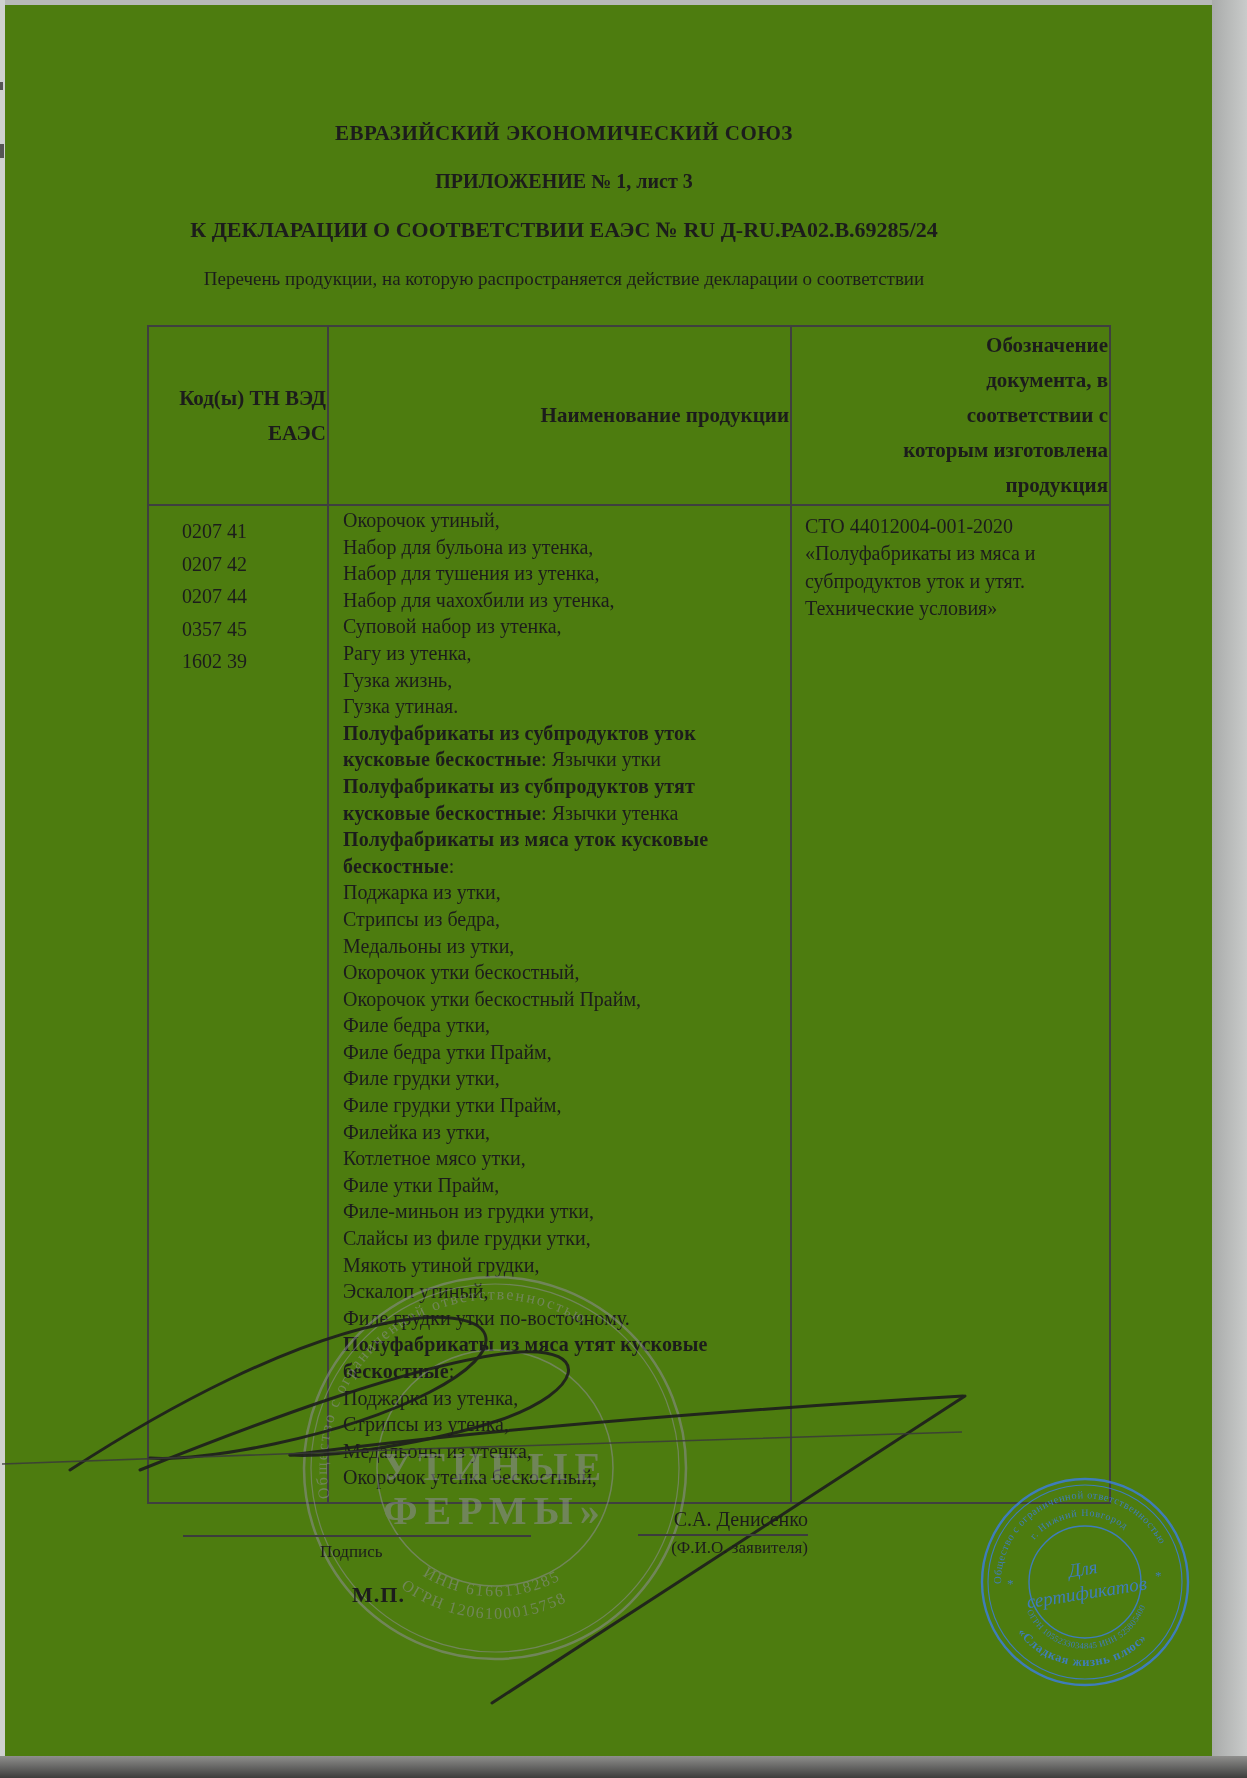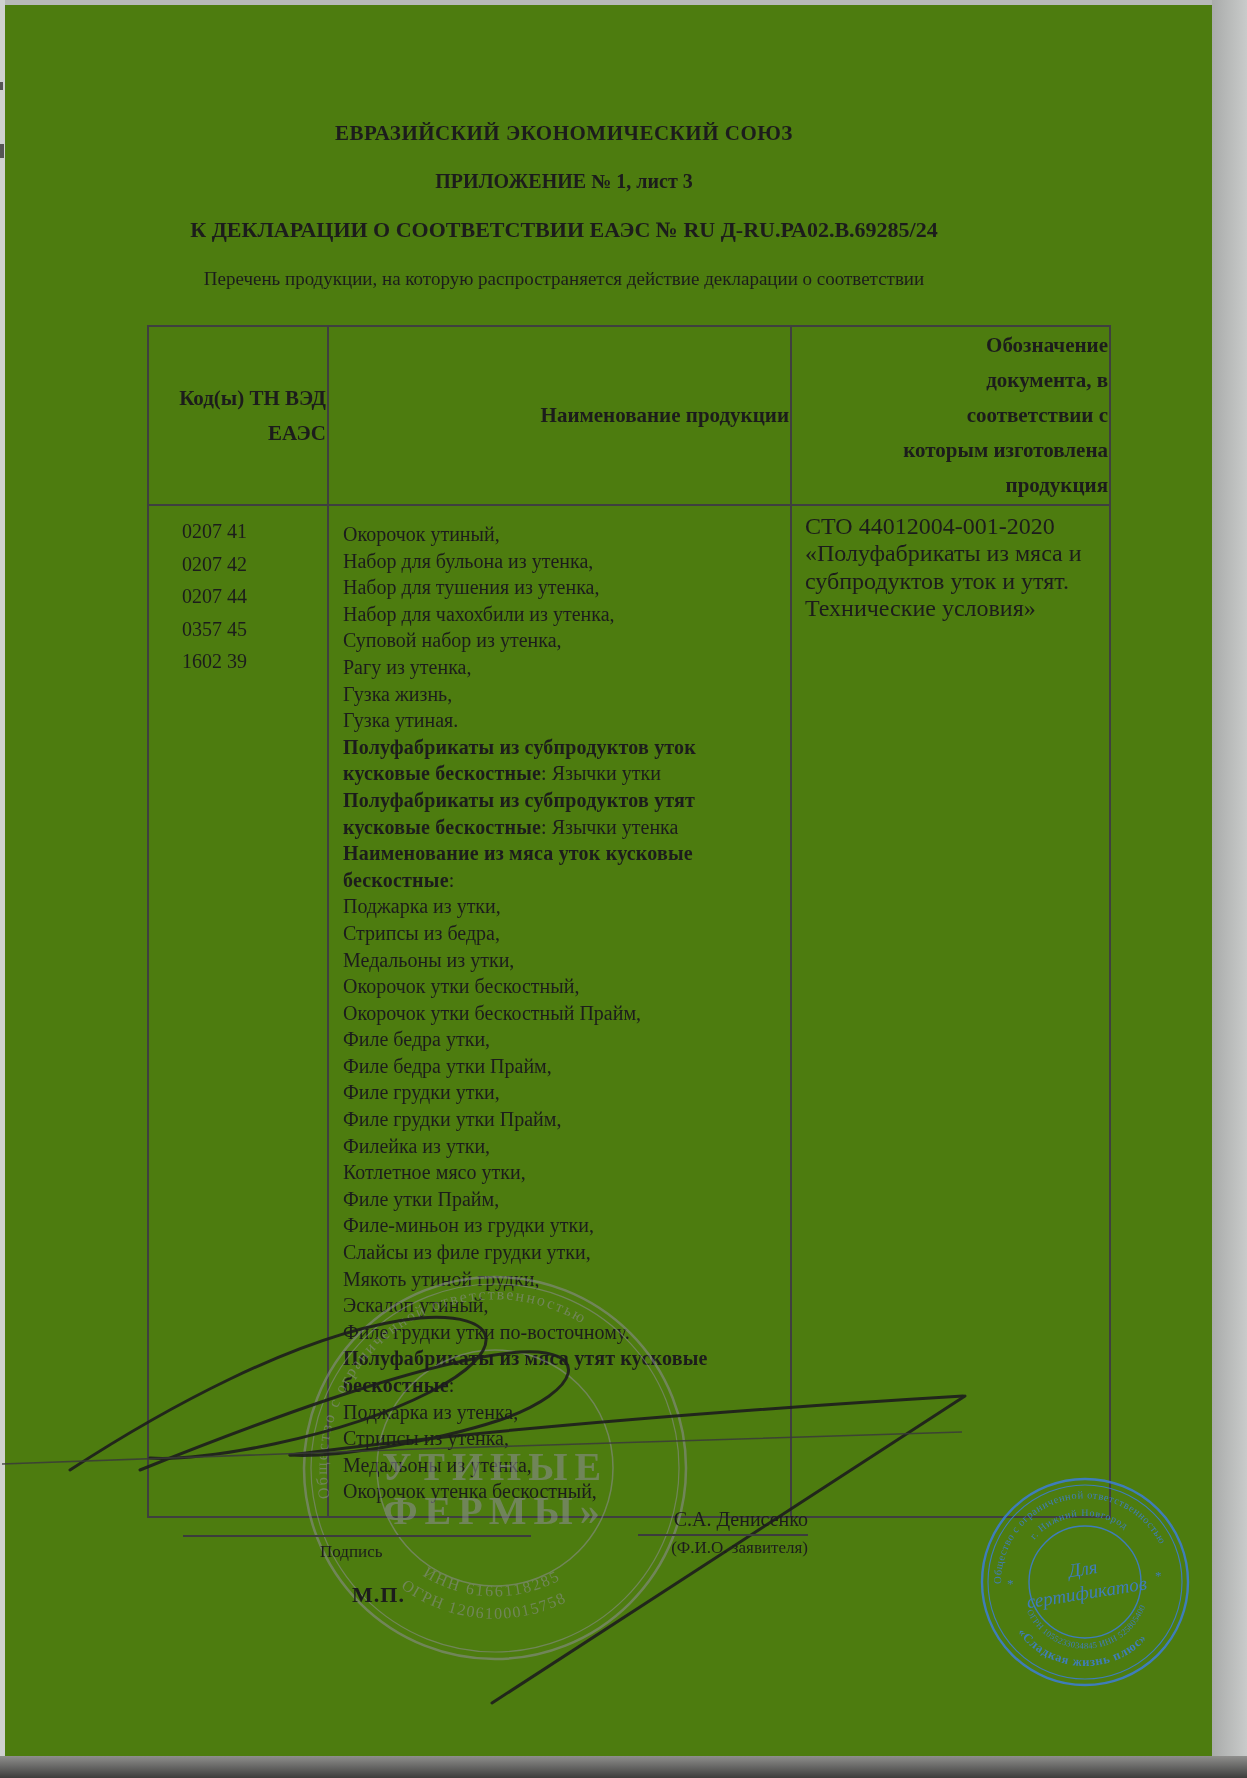--- a/index.html
+++ b/index.html
@@ -23,24 +23,24 @@
   #tbl{position:absolute;left:147px;top:325px;width:956px;border-collapse:collapse;table-layout:fixed;}
   #tbl td{border:2px solid #3f3f3f;}
   .hdr td{height:172px;vertical-align:middle;text-align:right;font-weight:bold;font-size:21px;
           line-height:35px;white-space:pre-line;}
   .bodyrow td{vertical-align:top;}
   .col-codes{width:176px;}
   .col-name{width:459px;}
   .col-doc{width:315px;}
   .code-list{padding:8px 0 0 32px;font-size:20px;}
   .code-line{line-height:32.5px;}
-  .product-list{padding:14px 8px 10px 13px;font-size:20px;border-radius:19px;}
+  .product-list{padding:0 8px 10px 13px;font-size:20px;border-radius:19px;}
   .product-line{line-height:26.6px;}
   .product-line b{letter-spacing:.2px;}
-  .doc-ref{padding:6px 10px 0 12px;font-size:24px;line-height:27.4px;}
+  .doc-ref{padding:6px 10px 0 12px;font-size:20px;line-height:27.4px;}
   
   .sig-line{position:absolute;left:183px;top:1535px;width:348px;height:2px;background:#3c3c3c;}
   .sig-caption{position:absolute;left:320px;top:1542px;font-size:17px;}
   .name-wrap{position:absolute;left:638px;top:1508px;width:170px;text-align:right;}
   .name-text{font-size:20px;}
   .name-line{margin-top:3px;height:2px;background:#3c3c3c;}
   .name-caption{margin-top:2px;font-size:17px;}
   .mp-mark{position:absolute;left:352px;top:1582px;font-weight:bold;font-size:22px;letter-spacing:1px;}
   svg{position:absolute;}
   .stamp-gray{left:295px;top:1268px;opacity:.55;}
@@ -93,21 +93,21 @@
               <div class="product-line">Окорочок утиный,</div>
               <div class="product-line">Набор для бульона из утенка,</div>
               <div class="product-line">Набор для тушения из утенка,</div>
               <div class="product-line">Набор для чахохбили из утенка,</div>
               <div class="product-line">Суповой набор из утенка,</div>
               <div class="product-line">Рагу из утенка,</div>
               <div class="product-line">Гузка жизнь,</div>
               <div class="product-line">Гузка утиная.</div>
               <div class="product-line"><b>Полуфабрикаты из субпродуктов уток кусковые бескостные</b>: Язычки утки</div>
               <div class="product-line"><b>Полуфабрикаты из субпродуктов утят кусковые бескостные</b>: Язычки утенка</div>
-              <div class="product-line"><b>Наименование из мяса уток кусковые бескостные</b>:</div>
+              <div class="product-line"><b>Полуфабрикаты из мяса уток кусковые бескостные</b>:</div>
               <div class="product-line">Поджарка из утки,</div>
               <div class="product-line">Стрипсы из бедра,</div>
               <div class="product-line">Медальоны из утки,</div>
               <div class="product-line">Окорочок утки бескостный,</div>
               <div class="product-line">Окорочок утки бескостный Прайм,</div>
               <div class="product-line">Филе бедра утки,</div>
               <div class="product-line">Филе бедра утки Прайм,</div>
               <div class="product-line">Филе грудки утки,</div>
               <div class="product-line">Филе грудки утки Прайм,</div>
               <div class="product-line">Филейка из утки,</div>

